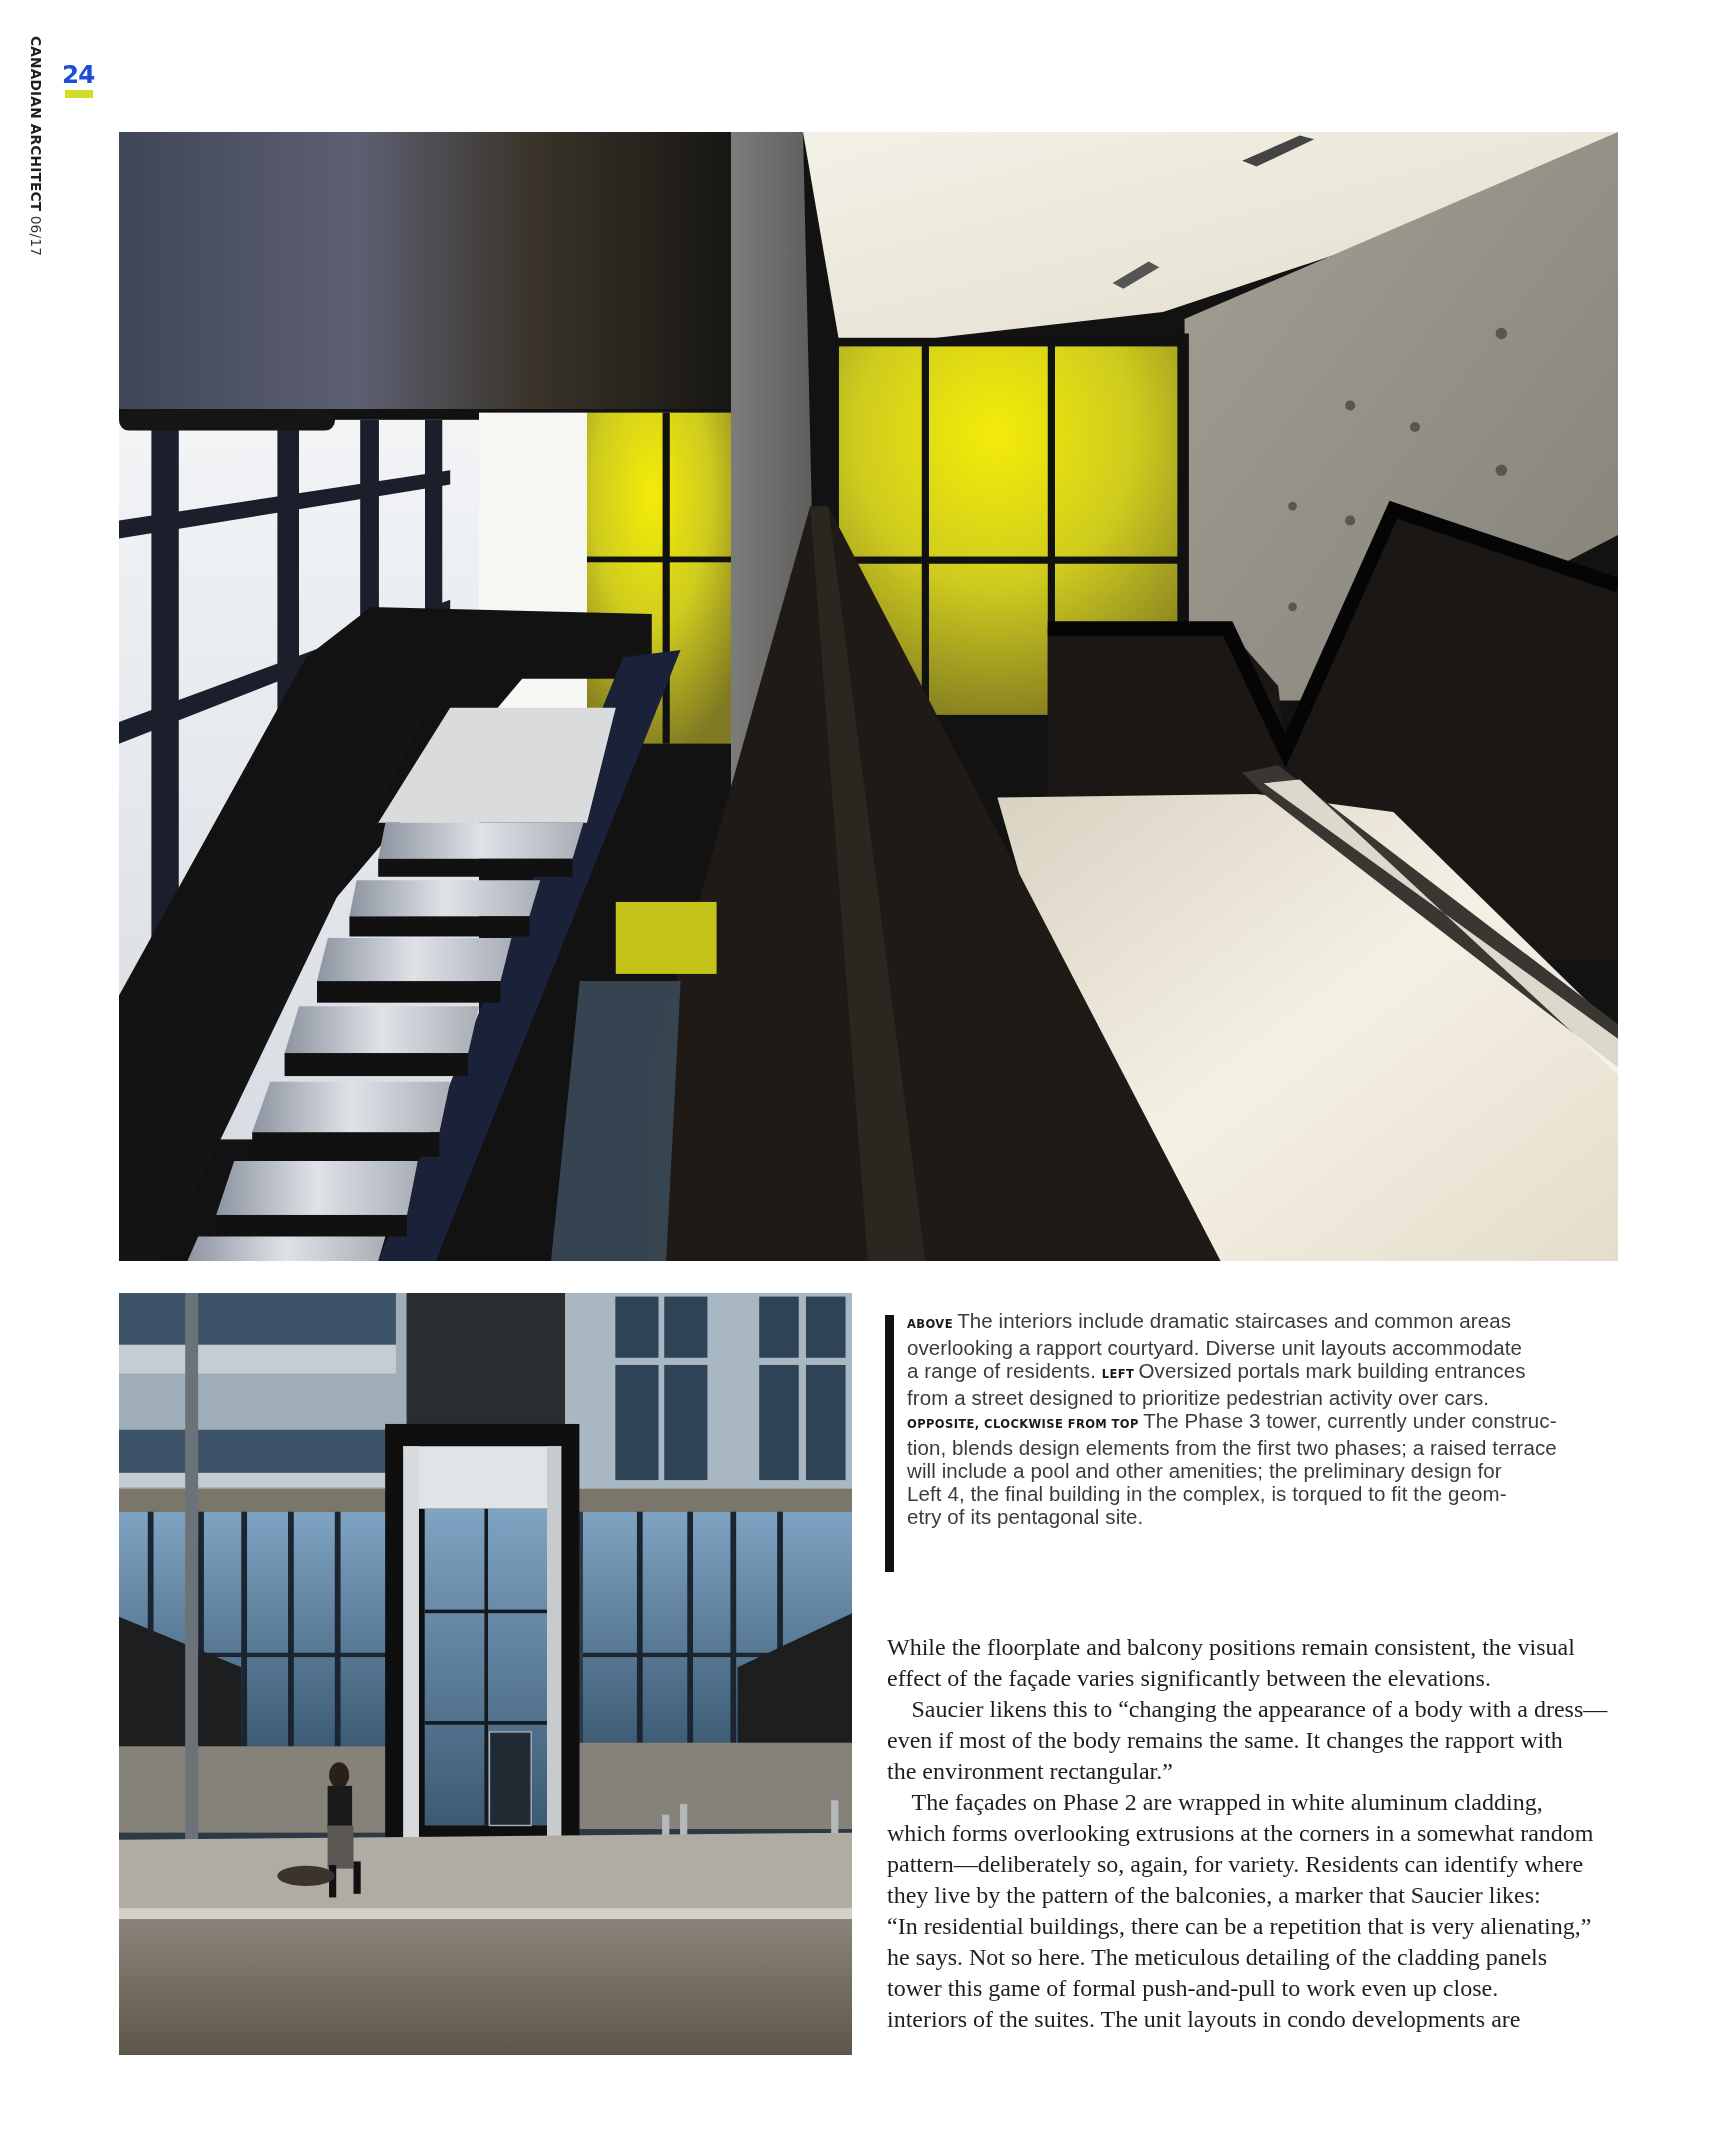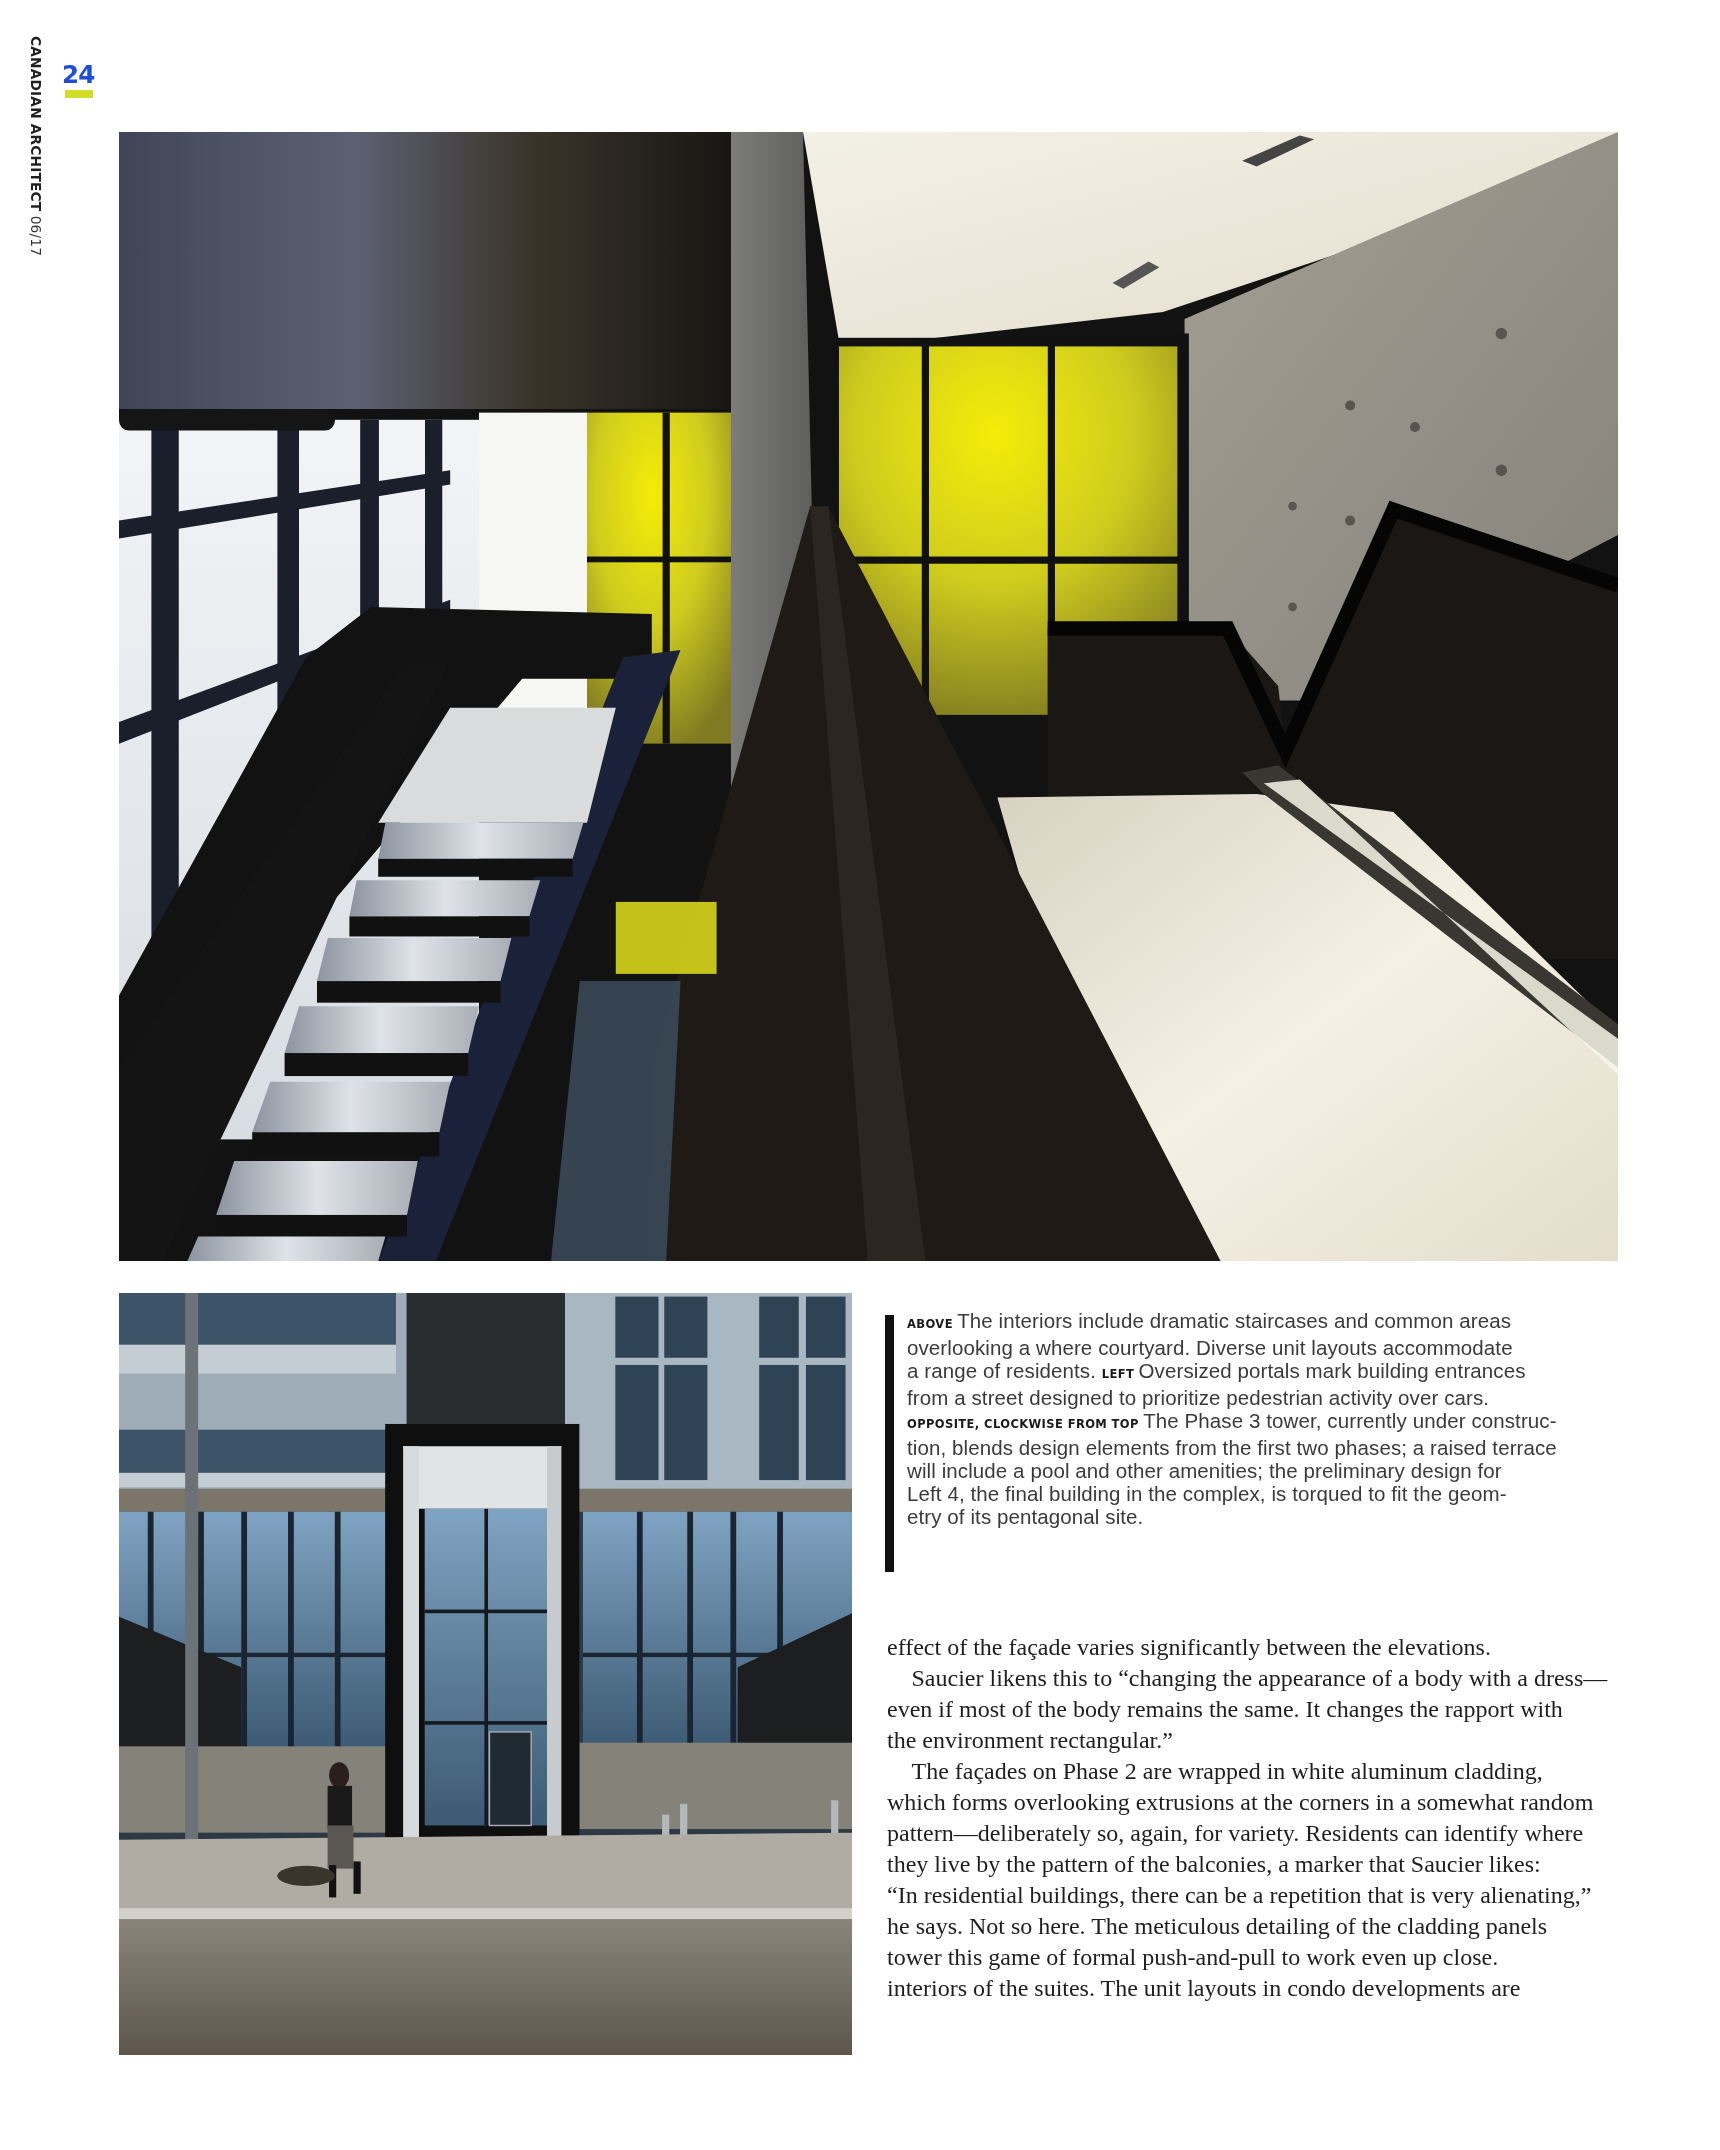--- a/index.html
+++ b/index.html
@@ -277,31 +277,32 @@
     <rect x="290" y="740" width="36" height="60" fill="#5b5853"></rect>
     <rect x="292" y="795" width="10" height="45" fill="#111"></rect>
     <rect x="326" y="790" width="10" height="45" fill="#111"></rect>
     <ellipse cx="260" cy="810" rx="40" ry="14" fill="#3b342d"></ellipse>
   </svg>
 </div>
 
 <div class="caption-bar" id="captionBar" style="background: rgb(17, 17, 17);"></div>
 <div class="caption">
   <span class="line"><span class="kicker">Above</span><span>The interiors include dramatic staircases and common areas</span></span>
-  <span class="line">overlooking a where courtyard. Diverse unit layouts accommodate</span>
+  <span class="line">overlooking a rapport courtyard. Diverse unit layouts accommodate</span>
   <span class="line"><span>a range of residents.</span> <span class="kicker">Left</span><span>Oversized portals mark building entrances</span></span>
   <span class="line">from a street designed to prioritize pedestrian activity over cars.</span>
   <span class="line"><span class="kicker">Opposite, clockwise from top</span><span>The Phase 3 tower, currently under construc-</span></span>
   <span class="line">tion, blends design elements from the first two phases; a raised terrace</span>
   <span class="line">will include a pool and other amenities; the preliminary design for</span>
   <span class="line">Left 4, the final building in the complex, is torqued to fit the geom-</span>
   <span class="line">etry of its pentagonal site.</span>
 </div>
 
 <div class="body-copy">
+  <span class="line">While the floorplate and balcony positions remain consistent, the visual</span>
   <span class="line">effect of the façade varies significantly between the elevations.</span>
   <span class="line indent">Saucier likens this to “changing the appearance of a body with a dress—</span>
   <span class="line">even if most of the body remains the same. It changes the rapport with</span>
   <span class="line">the environment rectangular.”</span>
   <span class="line indent">The façades on Phase 2 are wrapped in white aluminum cladding,</span>
   <span class="line">which forms overlooking extrusions at the corners in a somewhat random</span>
   <span class="line">pattern—deliberately so, again, for variety. Residents can identify where</span>
   <span class="line">they live by the pattern of the balconies, a marker that Saucier likes:</span>
   <span class="line">“In residential buildings, there can be a repetition that is very alienating,”</span>
   <span class="line">he says. Not so here. The meticulous detailing of the cladding panels</span>

